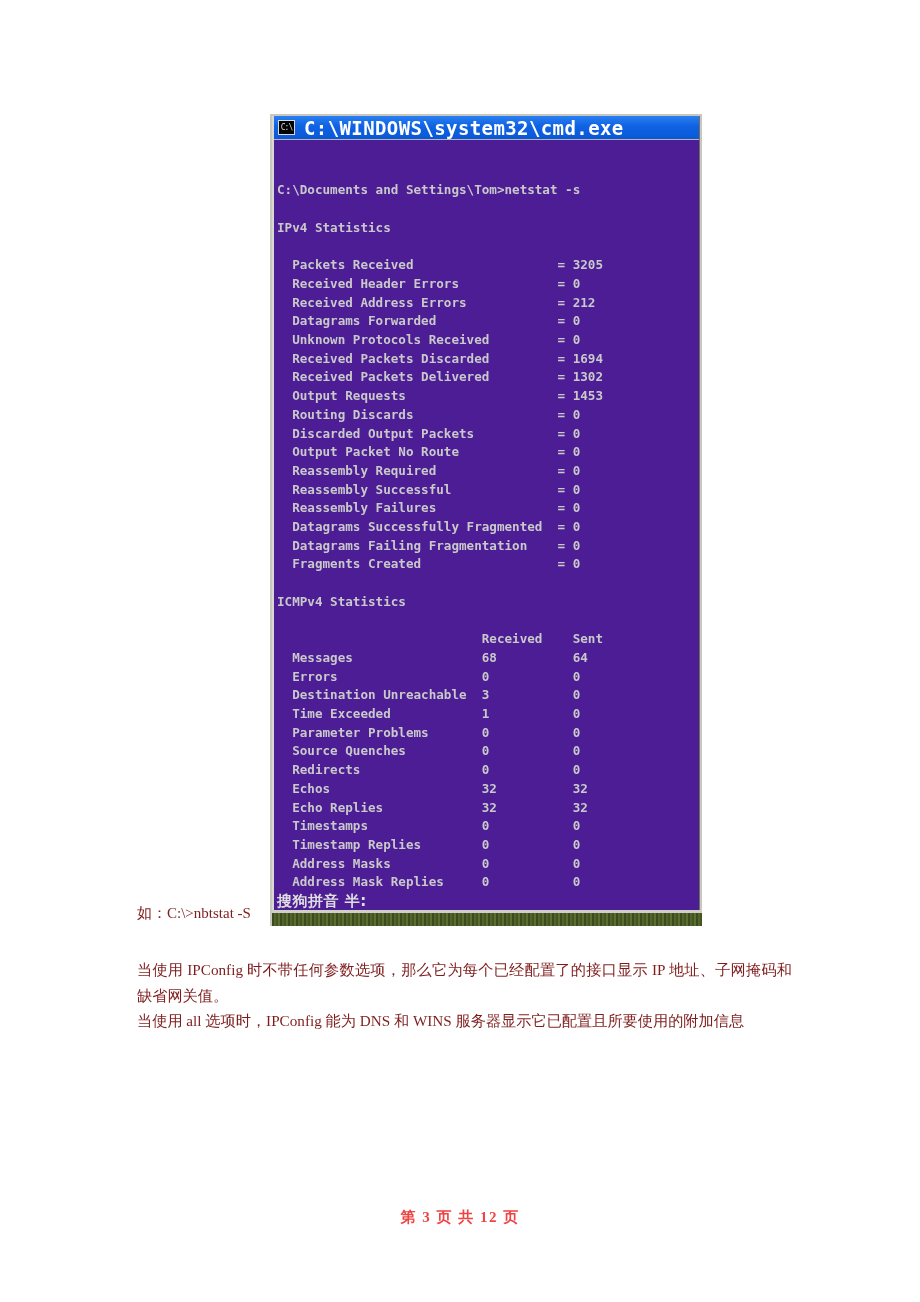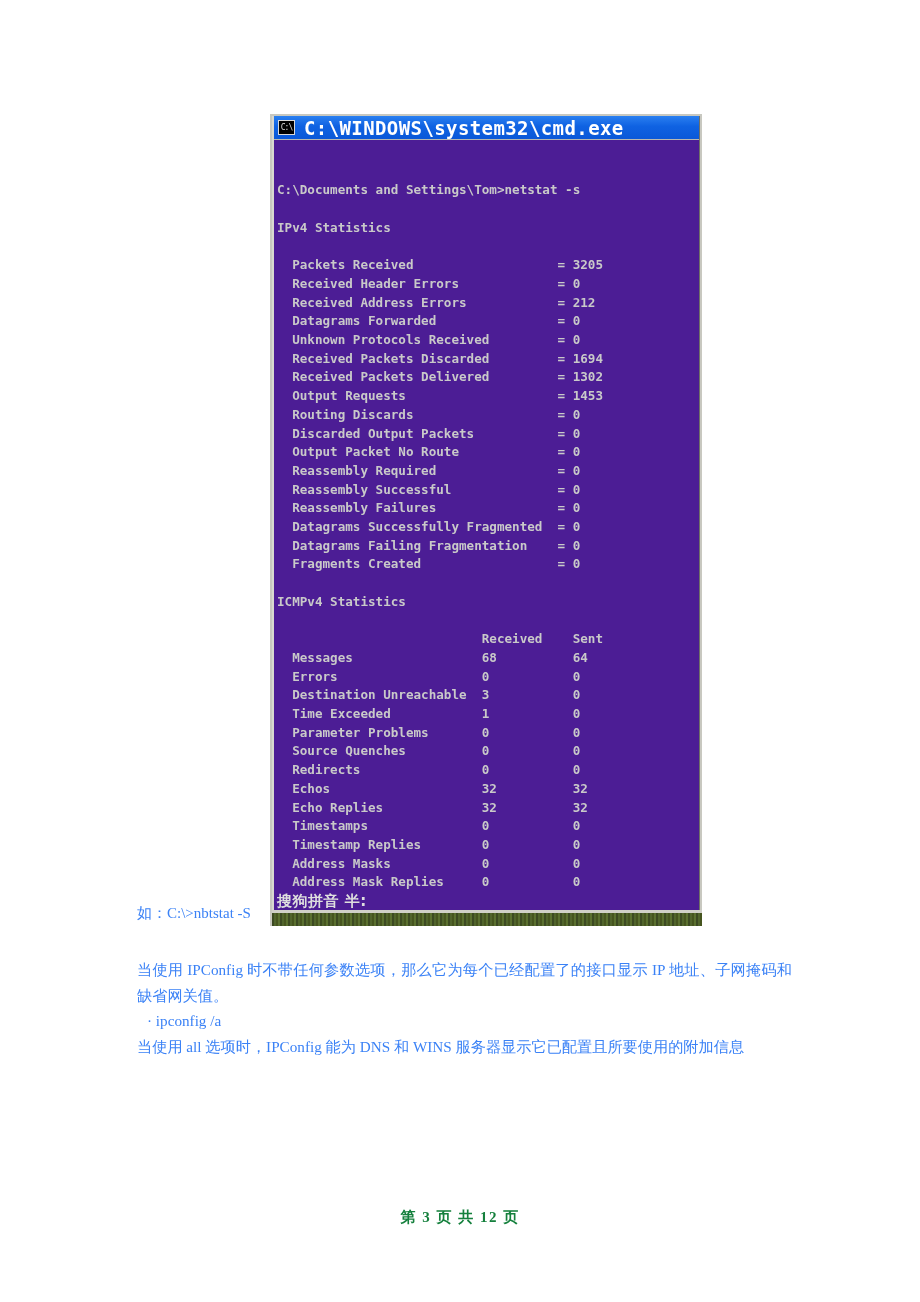--- a/index.html
+++ b/index.html
@@ -101,21 +101,21 @@
         #51642c 2px, #51642c 4px,
         #46551f 4px, #46551f 6px,
         #5b7030 6px, #5b7030 8px);
     border-top: 3px solid #d0d0c8;
     box-sizing: border-box;
   }
 
   
   .doc-text {
     position: absolute;
-    color: #3b82f6;
+    color: #7f1d1d;
     font-family: "Liberation Serif", "DejaVu Serif", serif;
     font-size: 15.2px;
     line-height: 25px;
     white-space: nowrap;
   }
   #caption-line {
     left: 137px;
     top: 901px;
     font-size: 15px;
   }
@@ -135,21 +135,21 @@
     text-indent: 10px;
   }
   #footer-line {
     left: 0;
     top: 1205px;
     width: 920px;
     text-align: center;
     white-space: nowrap;
     font-size: 15px;
     letter-spacing: 1.5px;
-    color: #15803d;
+    color: #ef4444;
     font-weight: bold;
   }
 </style>
 </head>
 <body>
 
 <div id="terminal-figure">
   <div id="terminal-window">
 
     <div id="title-bar">
@@ -163,17 +163,16 @@
     </div>
 
   </div>
   <div id="taskbar-strip"></div>
 </div>
 
 <div class="doc-text" id="caption-line">如：C:\&gt;nbtstat -S</div>
 
 <div class="doc-text" id="body-block">
     <p>当使用 IPConfig 时不带任何参数选项，那么它为每个已经配置了的接口显示 IP 地址、子网掩码和缺省网关值。</p>
-    <p class="indent-bullet">· ipconfig /a</p>
     <p>当使用 all 选项时，IPConfig 能为 DNS 和 WINS 服务器显示它已配置且所要使用的附加信息</p>
   </div>
 
 <div class="doc-text" id="footer-line">第 3 页 共 12 页</div>
 
 </body></html>

